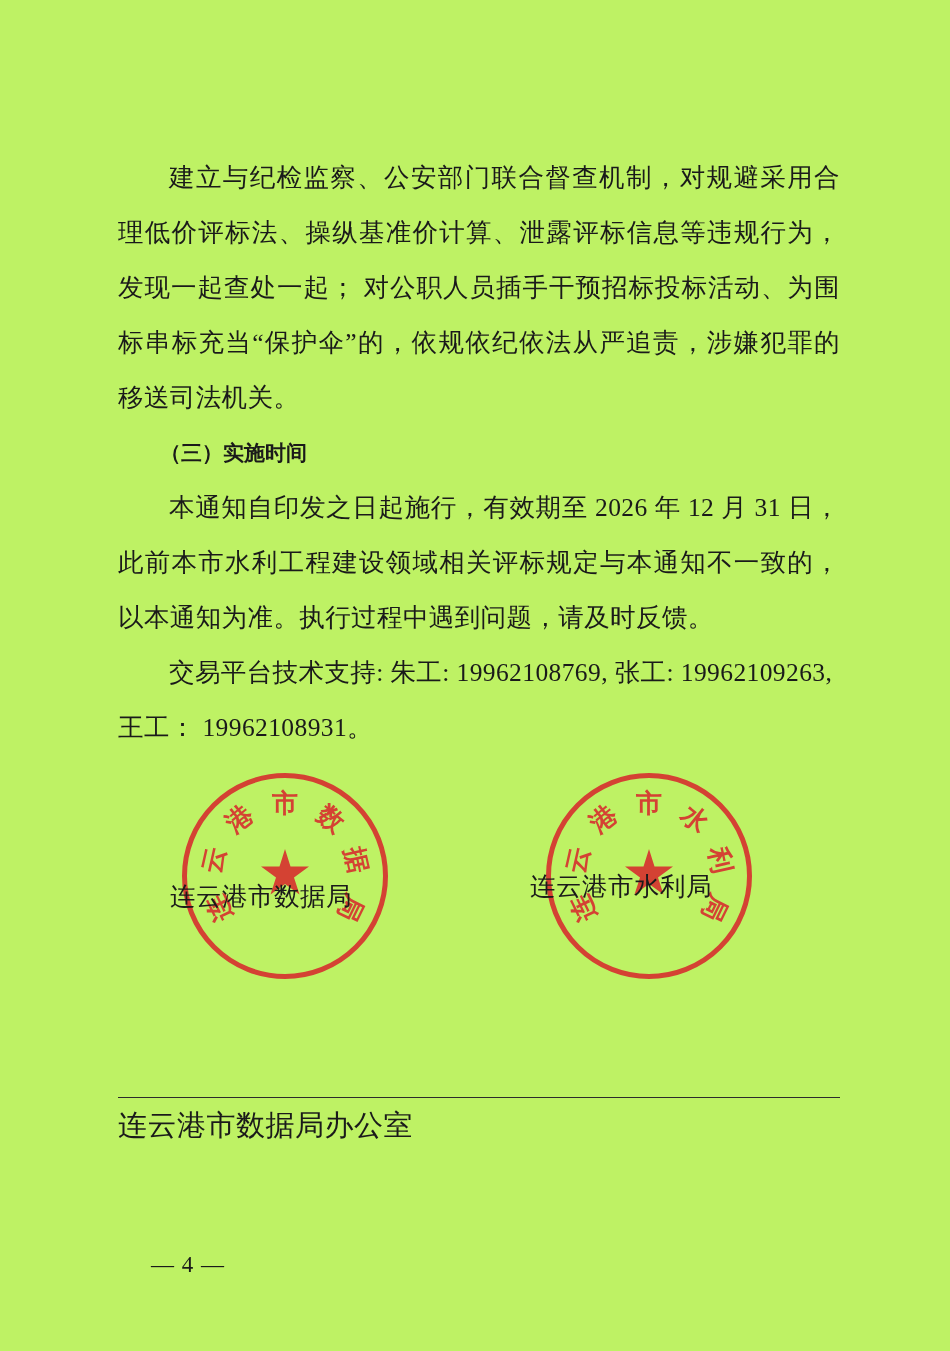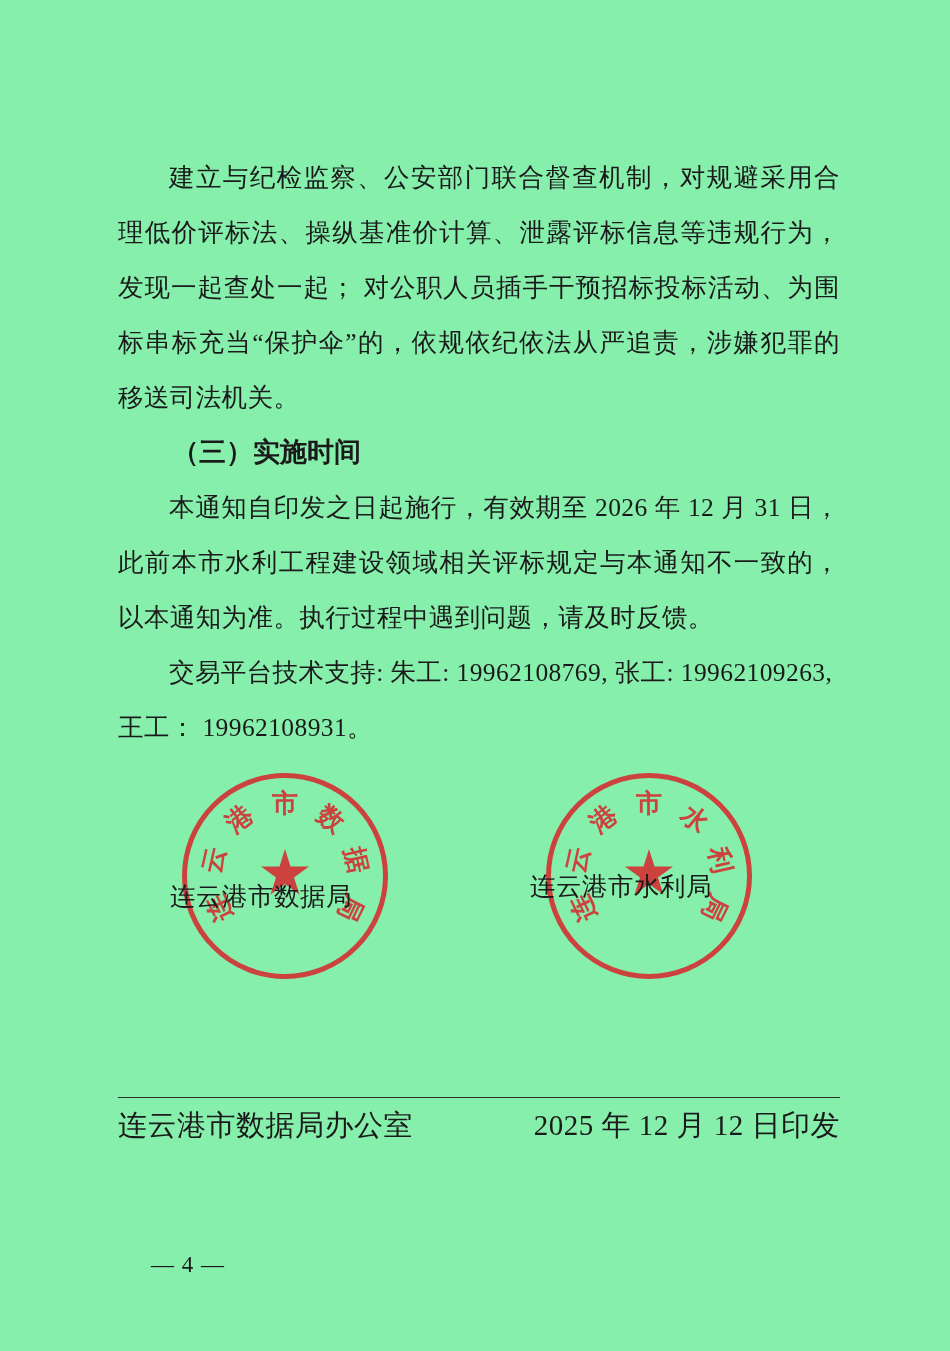--- a/index.html
+++ b/index.html
@@ -12,21 +12,21 @@
     height: 1351px;
     position: relative;
     font-family: "Liberation Serif", "DejaVu Serif", serif;
     color: #1a1a1a;
     overflow: hidden;
   }
 
   .page {
     position: absolute;
     inset: 0;
-    background: #86efac;
+    background: #bef264;
     padding-left: 41px;
   }
 
   .content {
     position: absolute;
     left: 118px;
     top: 150px;
     width: 722px;
   }
 
@@ -39,21 +39,21 @@
     letter-spacing: 0.4px;
     font-family: "Liberation Serif", "DejaVu Serif", serif;
   }
 
   p.indent {
     text-indent: 2em;
   }
 
   .heading {
     margin: 0;
-    font-size: 27px;
+    font-size: 21px;
     line-height: 55px;
     text-indent: 2em;
     font-weight: bold;
     font-family: "Liberation Sans", "DejaVu Sans", sans-serif;
   }
 
   
   .seal-area {
     position: relative;
     height: 215px;
@@ -189,18 +189,17 @@
       <div class="seal-label label-right">连云港市水利局</div>
 
     </div>
 
   </div>
 
   <div class="footer-rule"></div>
 
   <div class="footer">
     <span>连云港市数据局办公室</span>
-    <span>2025 年 12 月 12 日印发</span>
   </div>
 
   <div class="page-number">— 4 —</div>
 
 </div>
 
 </body></html>

